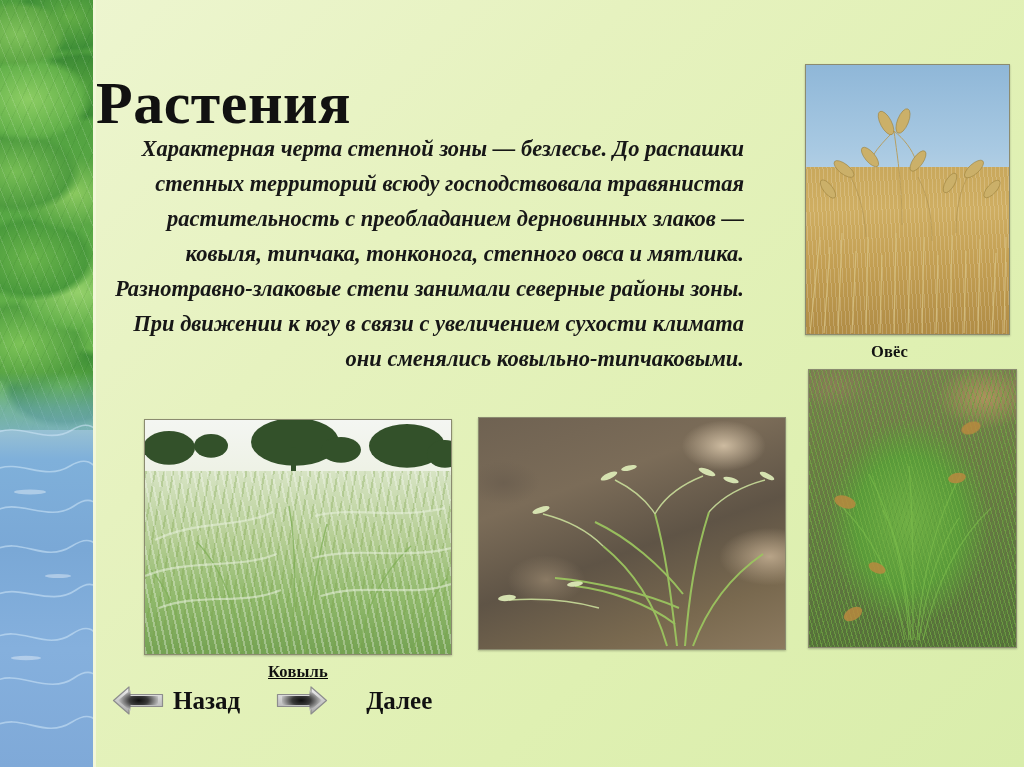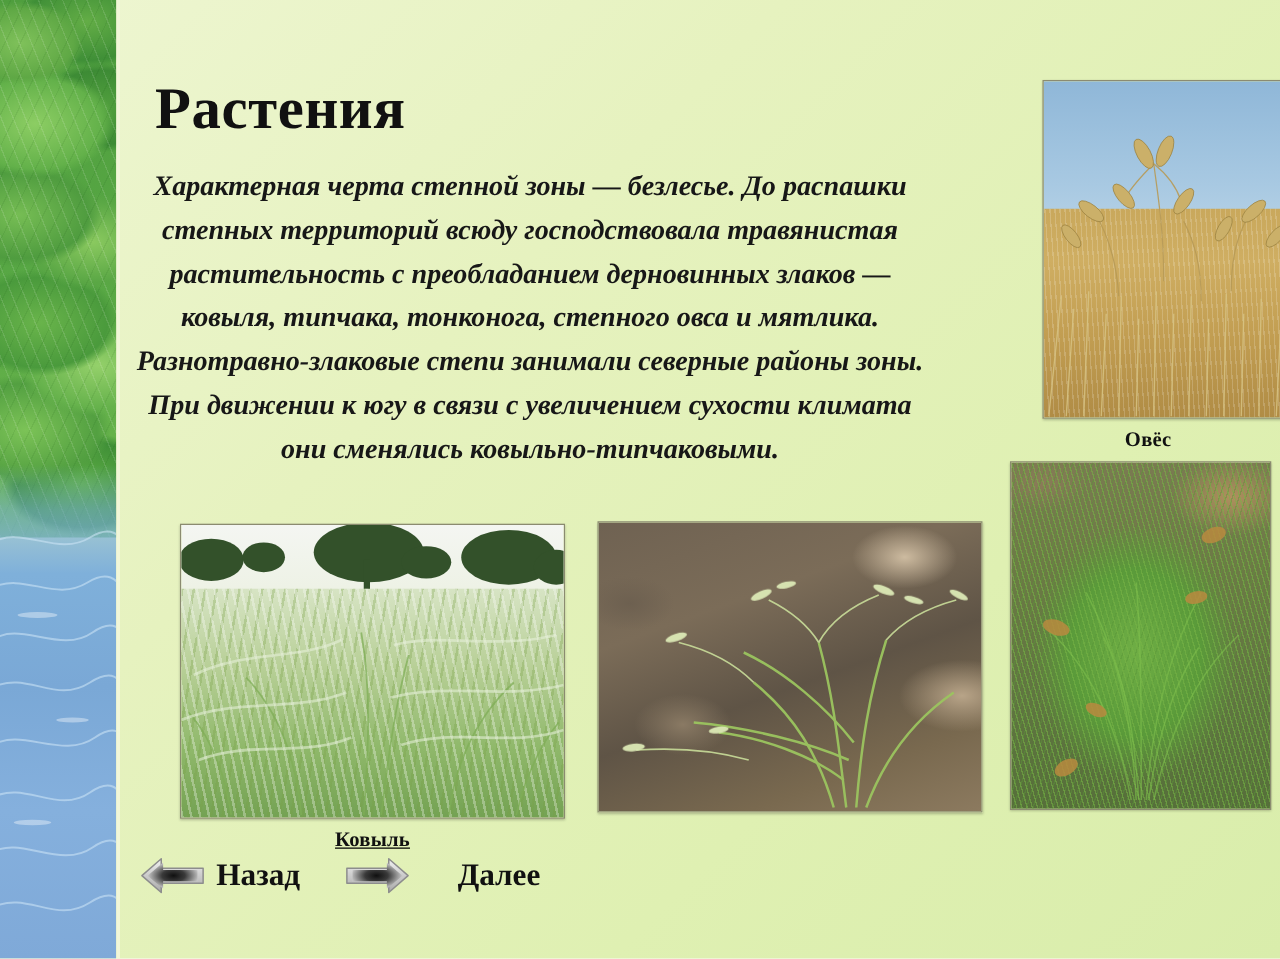--- a/index.html
+++ b/index.html
@@ -70,62 +70,62 @@
     top: 400px;
     width: 100%;
     height: 367px;
     opacity: .75;
   }
   .strip-waves svg { display:block; width:100%; height:100%; }
 
   
   .title {
     position: absolute;
-    left: 124px;
+    left: 96px;
     top: 33px;
-    font-size: 47px;
+    font-size: 60px;
     font-weight: bold;
     color: #111111;
     letter-spacing: .5px;
     line-height: 1;
   }
 
   
   .body-text {
     position: absolute;
     left: 104px;
     top: 108px;
     width: 640px;
     font-size: 22.5px;
     font-weight: bold;
     font-style: italic;
     color: #171717;
     line-height: 35px;
-    text-align: center;
+    text-align: right;
   }
 
   
   .figure { position: absolute; }
   .photo {
     position: relative;
     overflow: hidden;
     border: 1px solid #8b8b70;
     box-shadow: 0 1px 2px rgba(0,0,0,.25);
   }
   .caption {
     margin-top: 7px;
     text-align: center;
     font-size: 16.5px;
     font-weight: bold;
     color: #111111;
     letter-spacing: .2px;
   }
 
   
-  .fig-oats { left: 794px; top: 48px; width: 169px; }
+  .fig-oats { left: 765px; top: 48px; width: 169px; }
   .fig-oats .photo { width: 203px; height: 269px; }
   .oats-sky {
     position: absolute; left:0; top:0; width:100%; height:56%;
     background: linear-gradient(180deg, #8fb7d8 0%, #a8c9e2 55%, #c3d9e9 100%);
   }
   .oats-field {
     position: absolute; left:0; bottom:0; width:100%; height:62%;
     background:
       repeating-linear-gradient(86deg, rgba(255,255,255,.18) 0 1px, rgba(0,0,0,0) 1px 4px),
       linear-gradient(180deg, #c9a85c 0%, #cfae62 25%, #c29e52 60%, #b08c45 100%);

